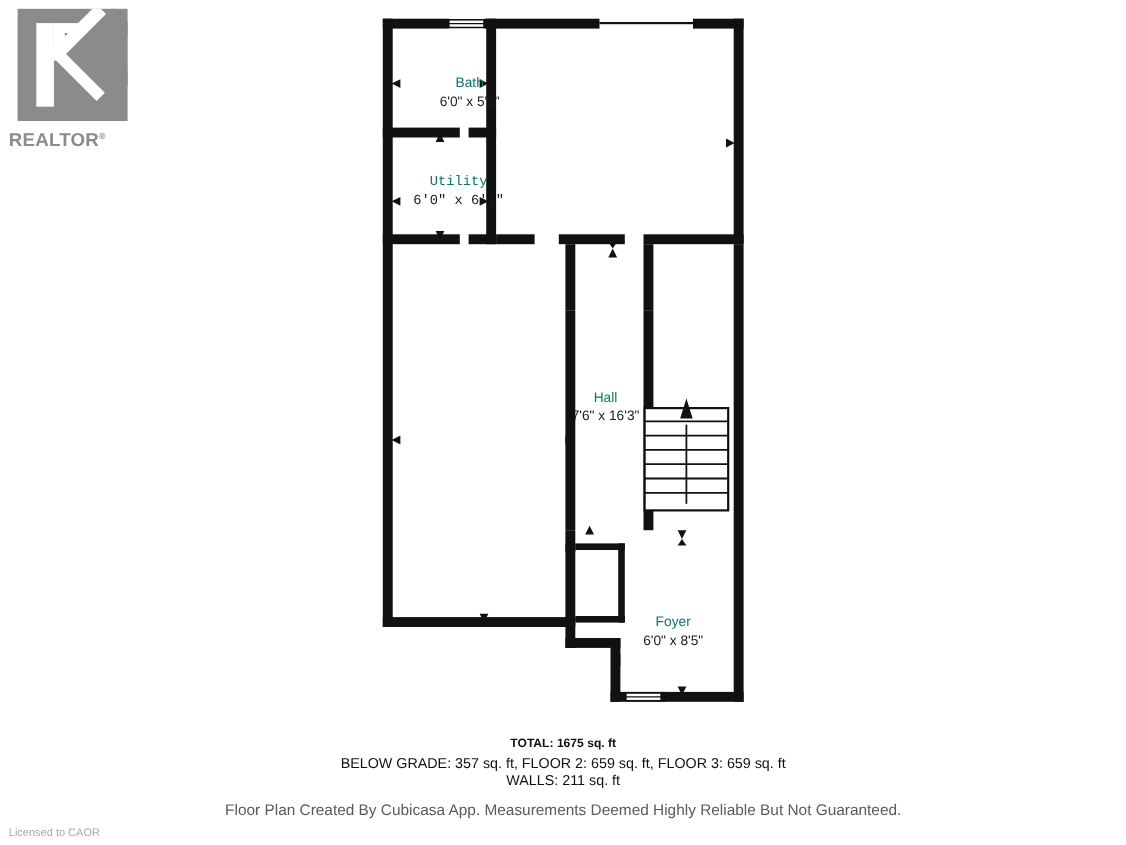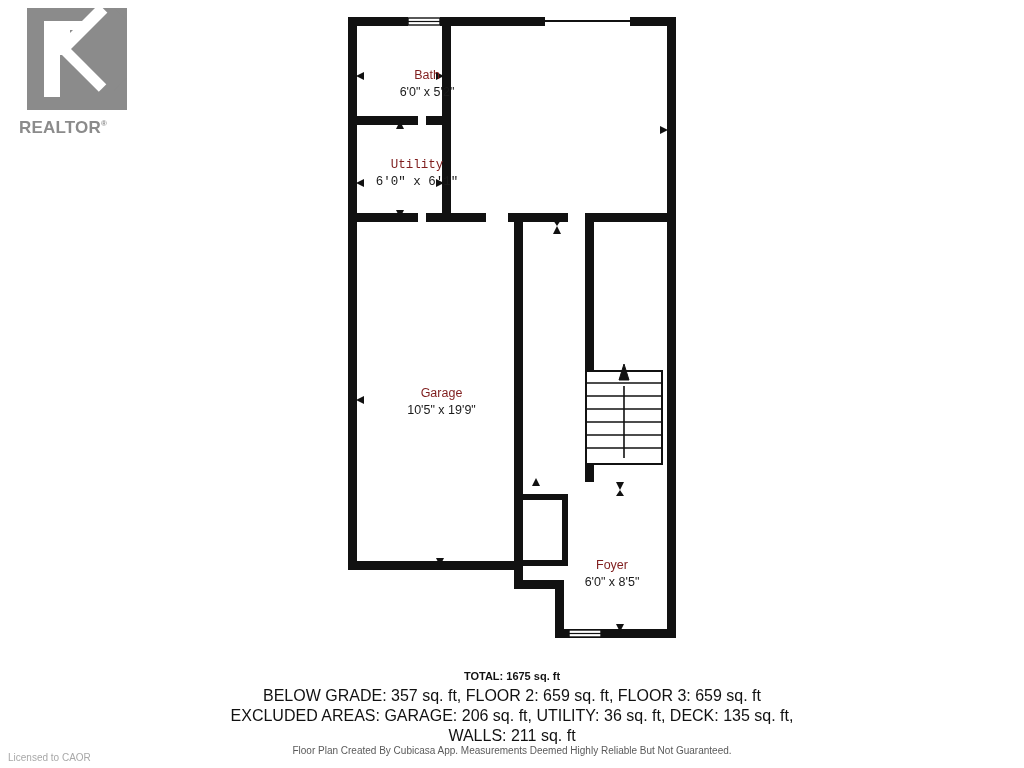--- a/index.html
+++ b/index.html
@@ -12,21 +12,21 @@
     height: 768px;
     position: relative;
     font-family: "Liberation Sans", sans-serif;
     color: #1a1a1a;
     overflow: hidden;
   }
 
   
   #realtor-logo {
     position: absolute;
-    left: 19px;
+    left: 8px;
     top: 8px;
     width: 125px;
     height: 120px;
   }
   #realtor-logo .mark {
     position: absolute;
     left: 8px;
     top: 0px;
     width: 100px;
     height: 102px;
@@ -105,21 +105,21 @@
 
   .room-label {
     position: absolute;
     text-align: center;
     white-space: nowrap;
     line-height: 1.35;
   }
   .room-label .name {
     display: block;
     font-size: 12.5px;
-    color: #7f1d1d;
+    color: #0f766e;
   }
   .room-label .dims {
     display: block;
     font-size: 12.5px;
     color: #1a1a1a;
   }
 
   
   #summary {
     position: absolute;
@@ -128,26 +128,27 @@
     width: 1024px;
     text-align: center;
   }
   #summary .total {
     font-size: 11px;
     font-weight: bold;
     color: #111;
     margin-bottom: 4px;
   }
   #summary .line {
-    font-size: 16px;
+    font-size: 13px;
     color: #111;
     line-height: 1.24;
   }
   #summary .credit {
-    font-size: 10px;
+    margin-top: 10px;
+    font-size: 14px;
     color: #5a5a5a;
   }
 
   #license {
     position: absolute;
     left: 8px;
     top: 752px;
     font-size: 10px;
     color: #a8a8a8;
   }
@@ -260,33 +261,32 @@
     <span class="name">Bath</span>
     <span class="dims">6'0" x 5'2"</span>
   </div>
 
 
   <div class="room-label" style="left:32px; top:149px; width:110px;font-family:Liberation Mono, monospace;">
     <span class="name">Utility</span>
     <span class="dims">6'0" x 6'1"</span>
   </div>
 
-  <div class="room-label" style="left:54px; top:377px; width:115px;">
-    <span class="name">Garage</span>
-    <span class="dims">10'5" x 19'9"</span>
-  </div>
-
+
+  <div class="room-label" style="left:173px; top:345px; width:95px;">
+    <span class="name">Hall</span>
+    <span class="dims">7'6" x 16'3"</span>
+  </div>
 
   <div class="room-label" style="left:232px; top:549px; width:100px;">
     <span class="name">Foyer</span>
     <span class="dims">6'0" x 8'5"</span>
   </div>
 </div>
 
 <div id="summary">
   <div class="total">TOTAL: 1675 sq. ft</div>
   <div class="line">BELOW GRADE: 357 sq. ft, FLOOR 2: 659 sq. ft, FLOOR 3: 659 sq. ft</div>
-  <div class="line">EXCLUDED AREAS: GARAGE: 206 sq. ft, UTILITY: 36 sq. ft, DECK: 135 sq. ft,</div>
   <div class="line">WALLS: 211 sq. ft</div>
   <div class="credit">Floor Plan Created By Cubicasa App. Measurements Deemed Highly Reliable But Not Guaranteed.</div>
 </div>
 
 <div id="license">Licensed to CAOR</div>
 
 </body></html>

